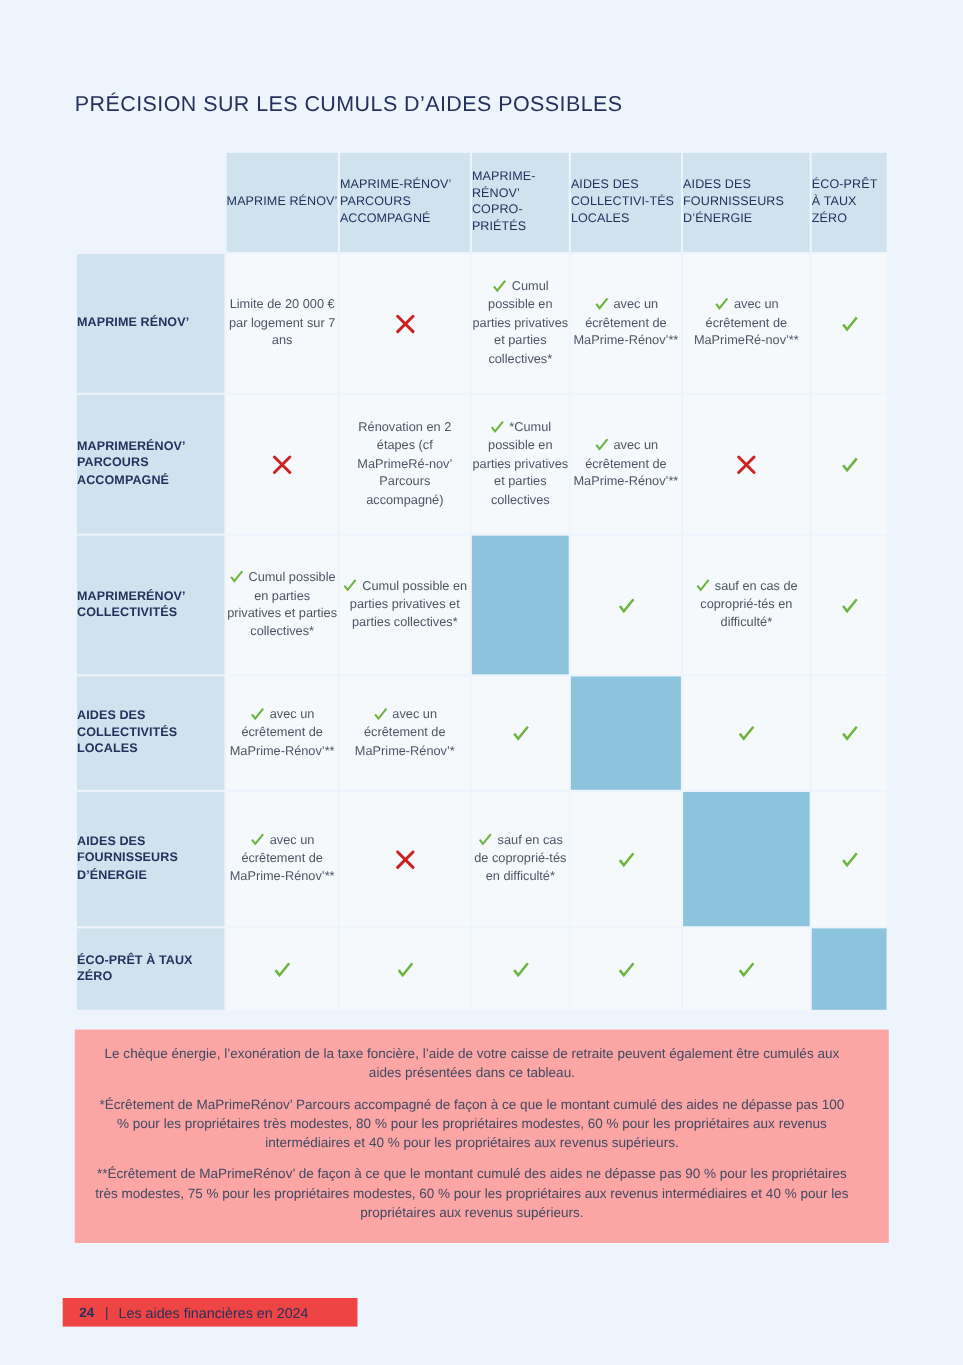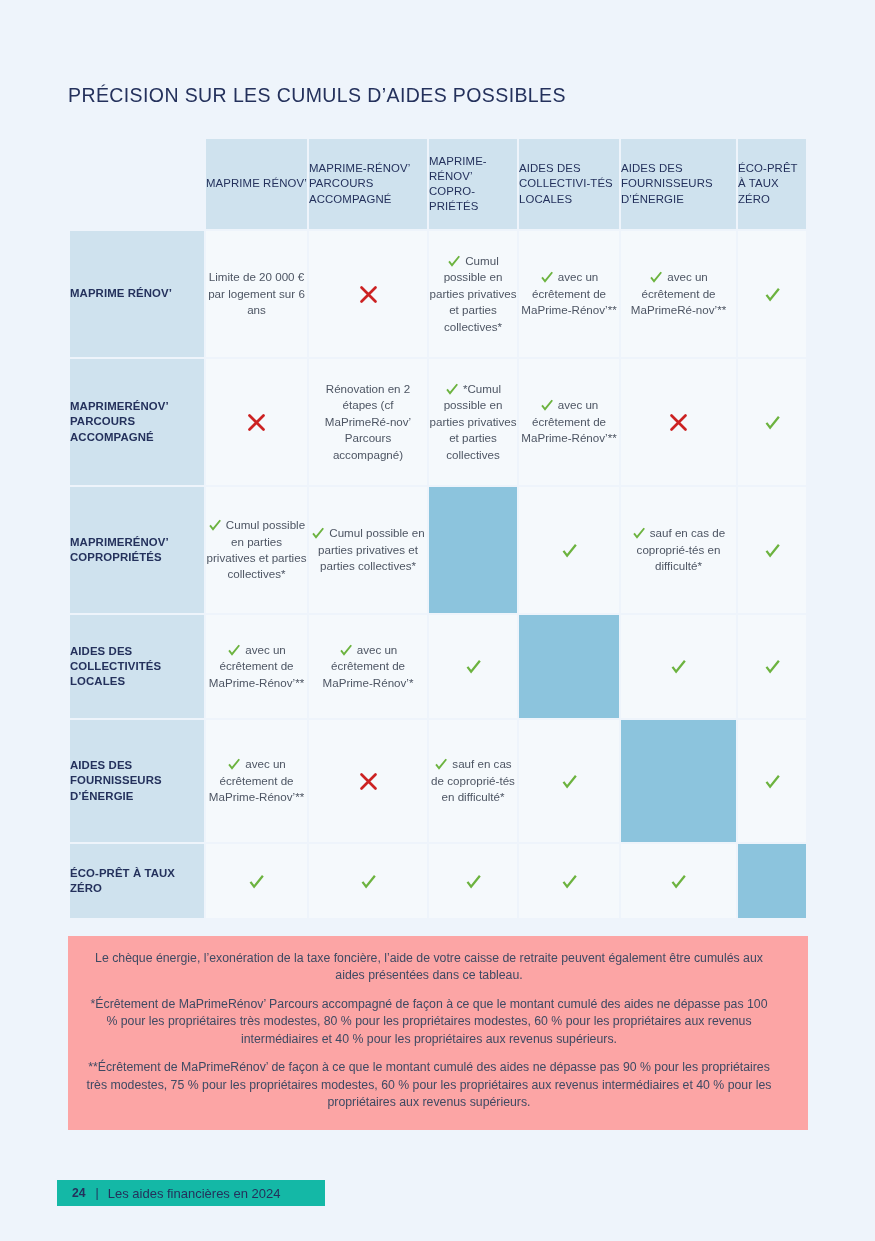--- a/index.html
+++ b/index.html
@@ -163,21 +163,21 @@
   }
   .notes p:last-child { margin-bottom: 0; }
 
   
   .footer {
     position: absolute;
     left: 57px;
     top: 1180px;
     width: 268px;
     height: 26px;
-    background: #14b8a6;
+    background: #ef4444;
     display: flex;
     align-items: center;
     padding-left: 15px;
     box-sizing: border-box;
   }
   .footer .pg {
     font-size: 12.2px;
     font-weight: bold;
     color: #24315c;
   }
@@ -217,21 +217,21 @@
             <th class="colhead">MAPRIME-RÉNOV’ COPRO-PRIÉTÉS</th>
             <th class="colhead">AIDES DES COLLECTIVI-TÉS LOCALES</th>
             <th class="colhead">AIDES DES FOURNISSEURS D’ÉNERGIE</th>
             <th class="colhead">ÉCO-PRÊT À TAUX ZÉRO</th>
           </tr>
       </thead>
       <tbody id="tbody">
           <tr class="r0">
             <th class="rowhead">MAPRIME RÉNOV’</th>
             <td class="cell">
-              <span class="cell-text">Limite de 20 000 € par logement sur 6 ans</span>
+              <span class="cell-text">Limite de 20 000 € par logement sur 7 ans</span>
             </td>
             <td class="cell">
               <span class="mark-only">
                 <span class="mark">
                   <svg width="21" height="21" viewBox="0 0 24 24">
                     <path d="M4 4 L20 20 M20 4 L4 20" fill="none" stroke="#cc2222" stroke-width="3.1" stroke-linecap="round"></path>
                   </svg>
                 </span>
               </span>
             </td>
@@ -287,21 +287,21 @@
               <span class="mark-only">
                 <span class="mark">
                   <svg width="17" height="17" viewBox="0 0 24 24">
                     <path d="M3.5 12.6 L8.6 19.2 L21 3.8" fill="none" stroke="#6cb33f" stroke-width="3.2" stroke-linecap="butt" stroke-linejoin="miter"></path>
                   </svg>
                 </span>
               </span>
             </td>
           </tr>
           <tr class="r2">
-            <th class="rowhead">MAPRIMERÉNOV’ COPROPRIÉTÉS</th>
+            <th class="rowhead">MAPRIMERÉNOV’ COLLECTIVITÉS</th>
             <td class="cell"><span class="mark check-inline"><svg width="14" height="14" viewBox="0 0 24 24">
                   <path d="M3.5 12.6 L8.6 19.2 L21 3.8" fill="none" stroke="#6cb33f" stroke-width="3.2" stroke-linecap="butt" stroke-linejoin="miter"></path>
                 </svg></span><span class="cell-text" style="display: inline;">Cumul possible en parties privatives et parties collectives*</span></td>
             <td class="cell"><span class="mark check-inline"><svg width="14" height="14" viewBox="0 0 24 24">
                   <path d="M3.5 12.6 L8.6 19.2 L21 3.8" fill="none" stroke="#6cb33f" stroke-width="3.2" stroke-linecap="butt" stroke-linejoin="miter"></path>
                 </svg></span><span class="cell-text" style="display: inline;">Cumul possible en parties privatives et parties collectives*</span></td>
             <td class="cell blocked"></td>
             <td class="cell">
               <span class="mark-only">
                 <span class="mark">

